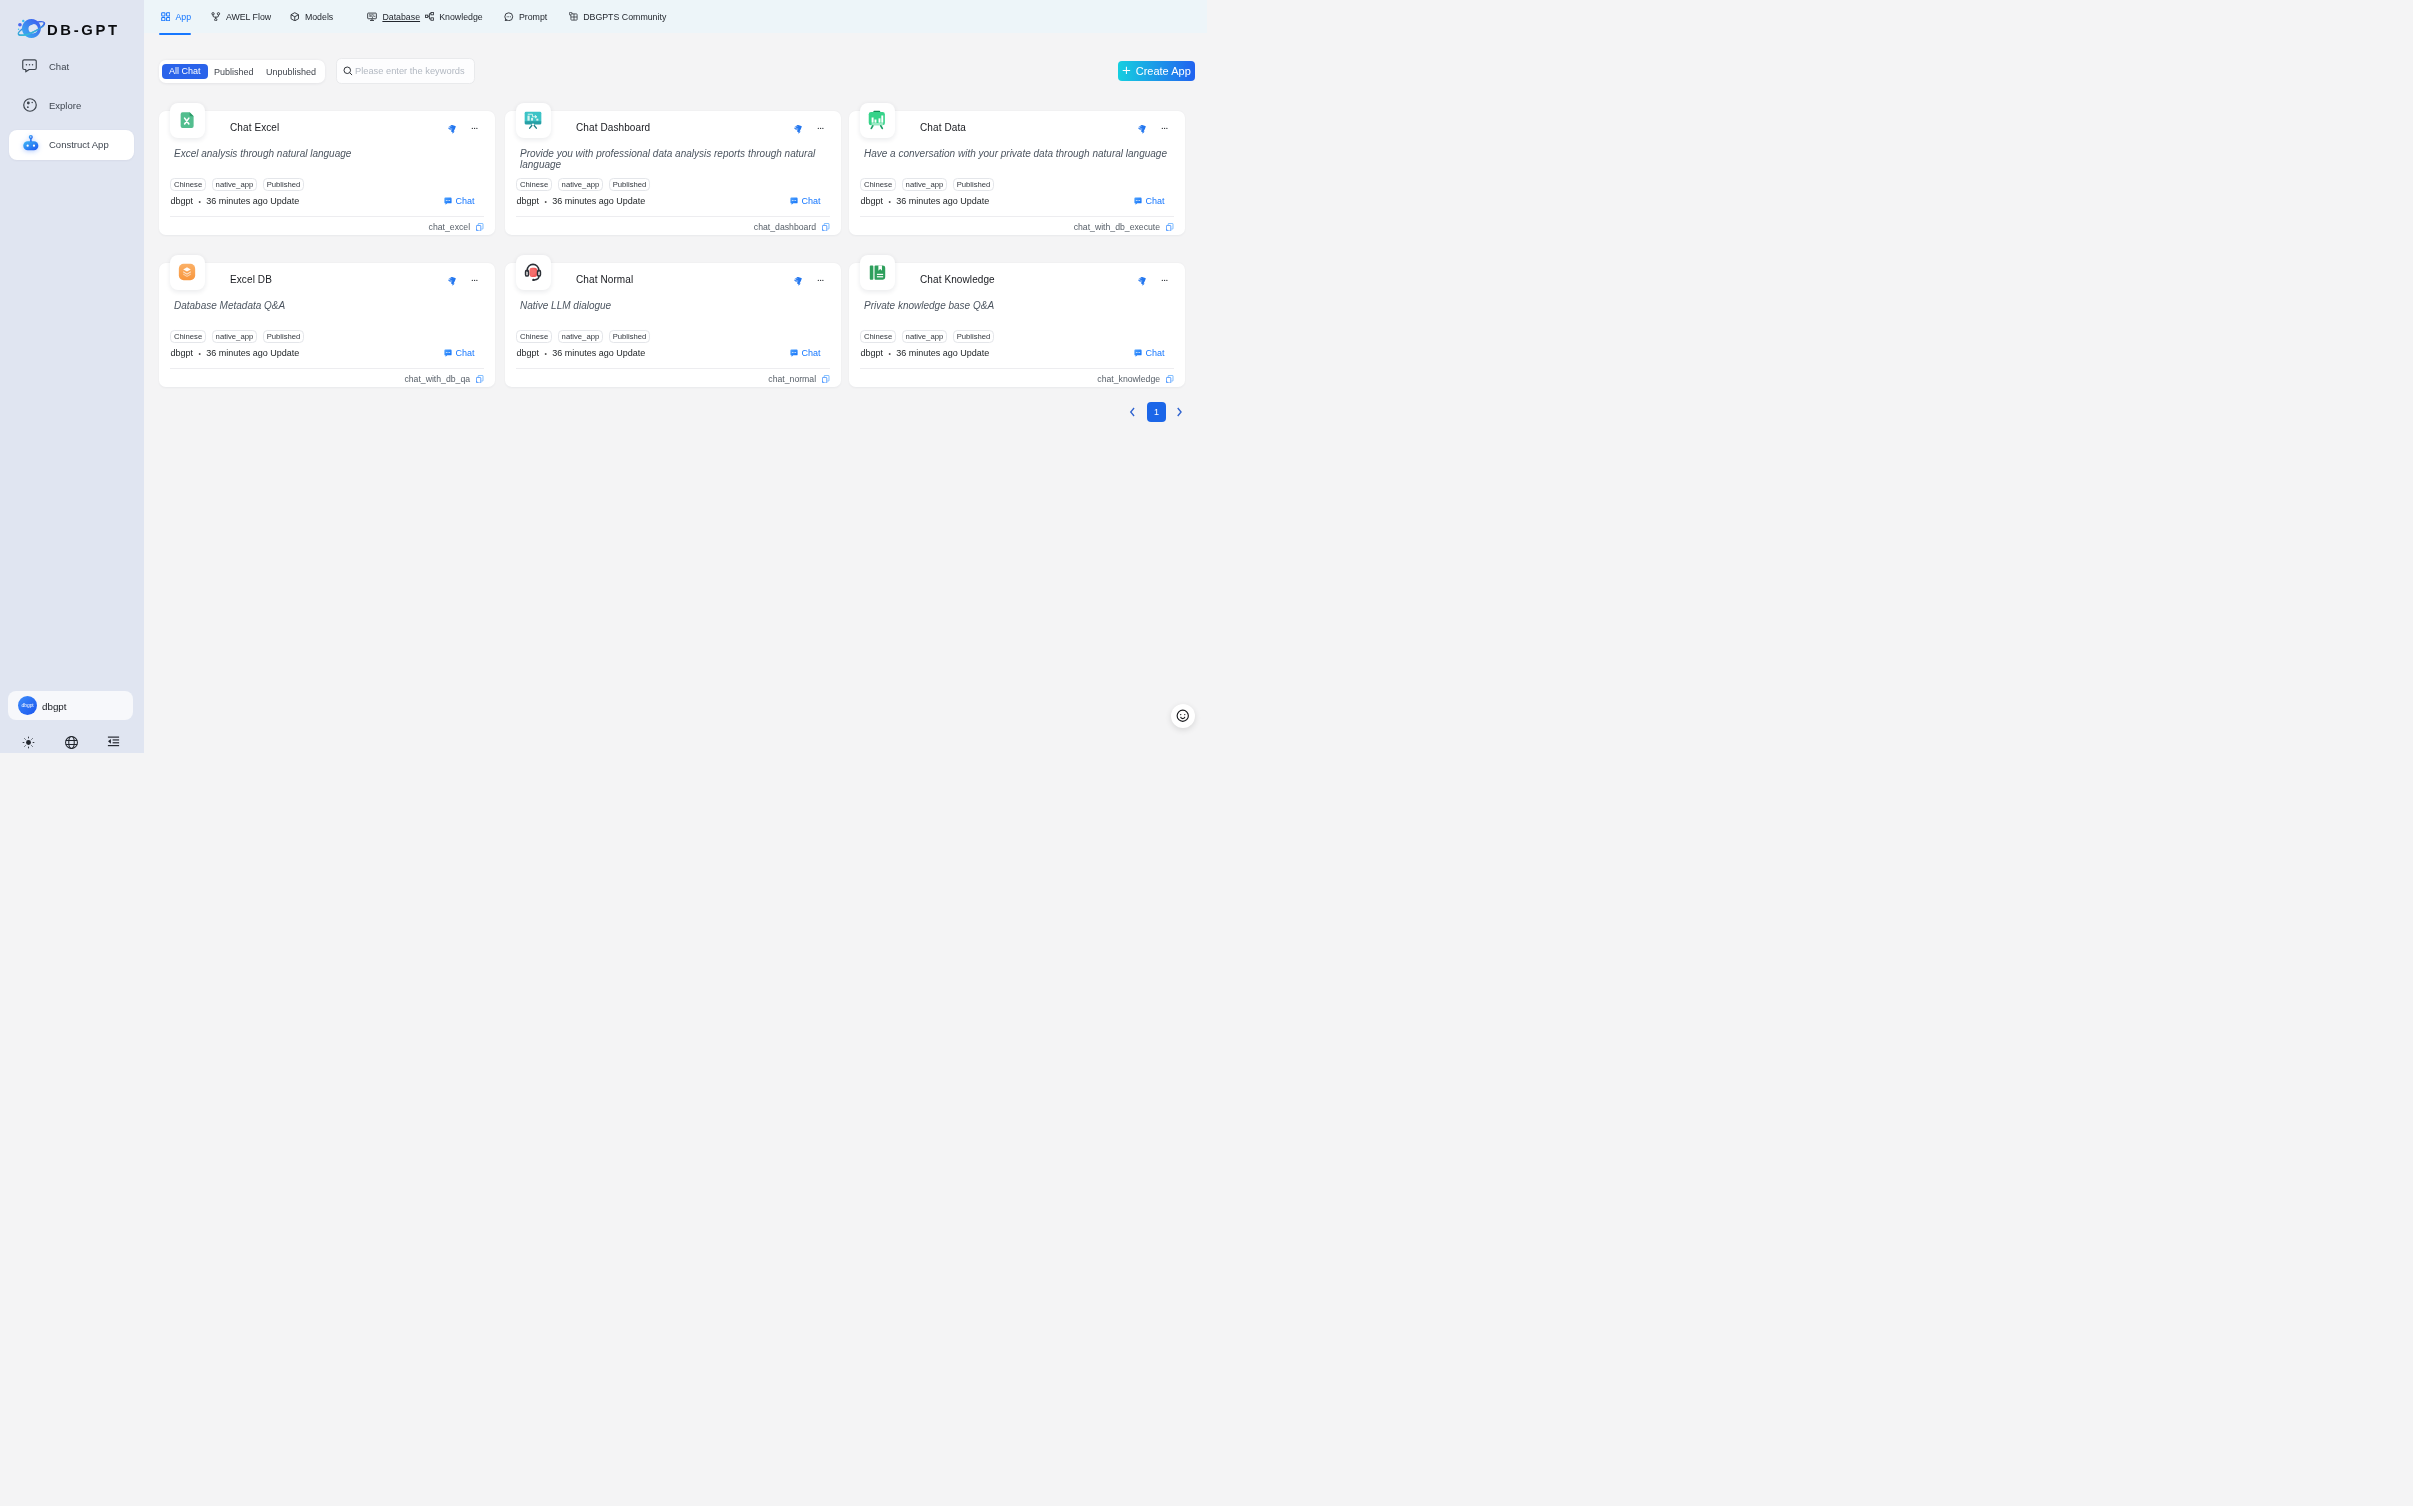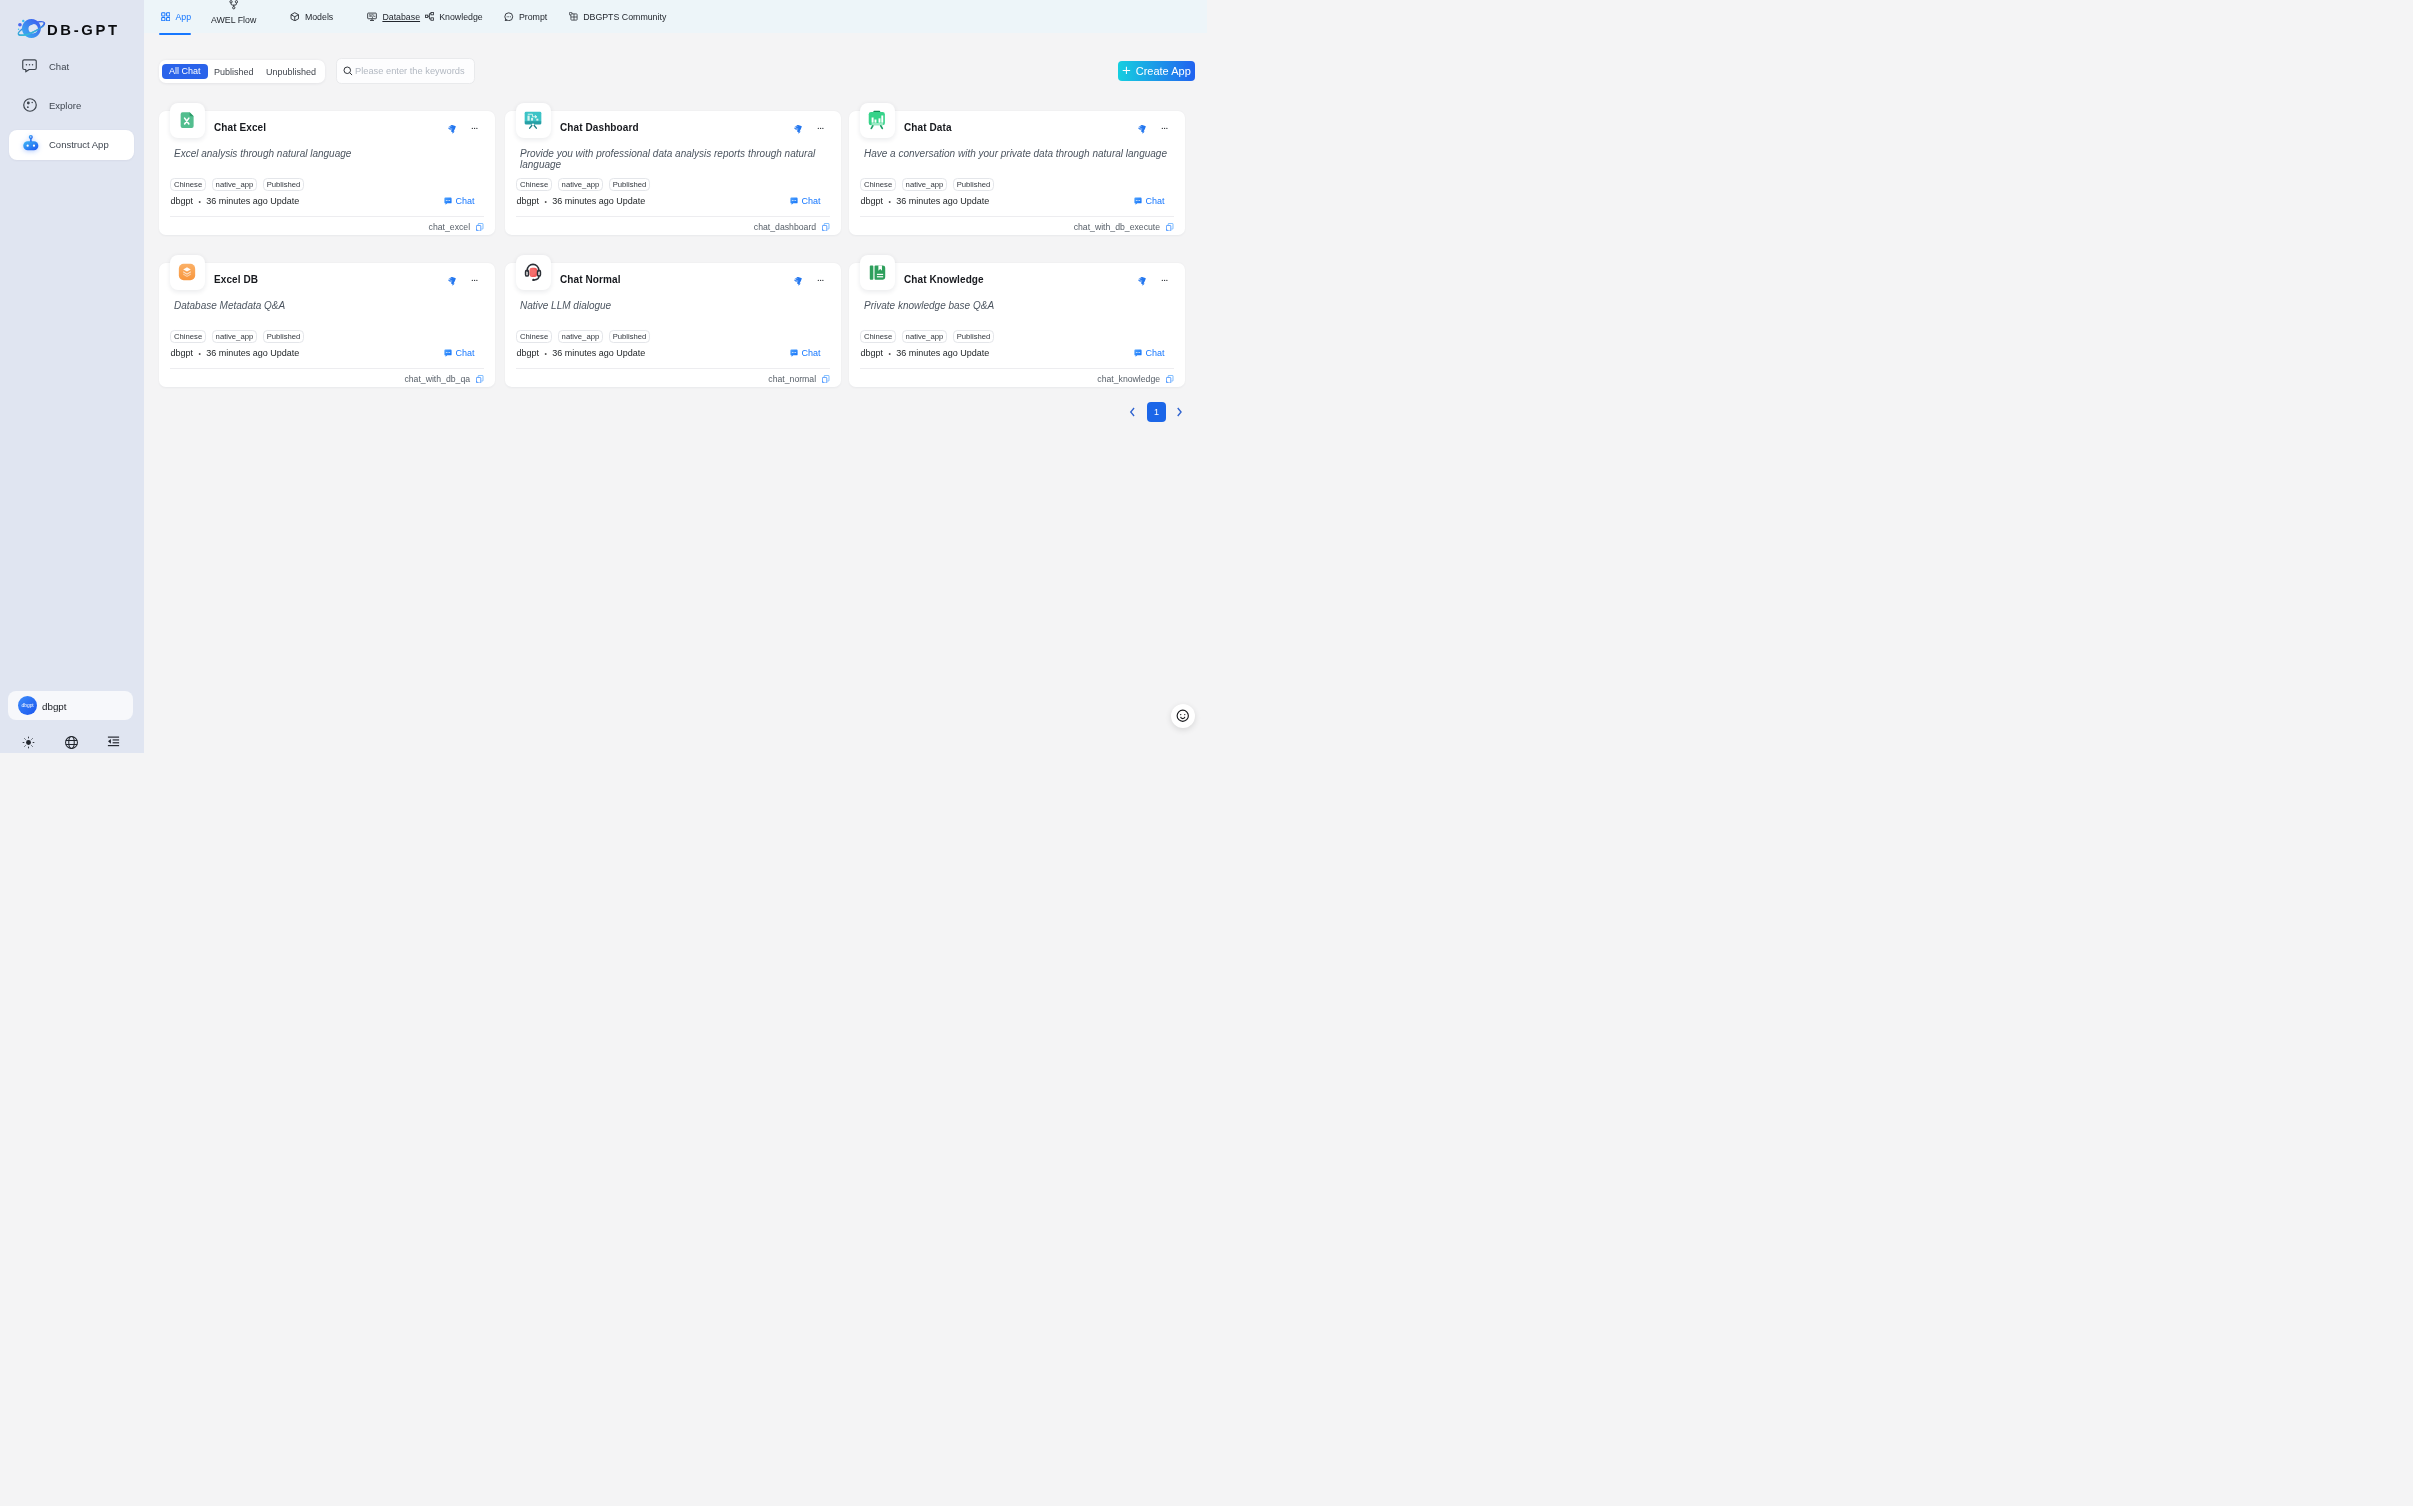--- a/index.html
+++ b/index.html
@@ -29,21 +29,21 @@
 #seg { position:absolute; left:15px; top:60px; width:166px; height:23px; background:#fff; border-radius:6.8px; box-shadow:0 0.7px 2.7px rgba(25,35,60,.07); }
 #seg .segbtn { position:absolute; left:2.7px; top:4px; width:46px; height:14.5px; background:#2a63ea; border-radius:4px; color:#fff; font-size:9px; display:flex; align-items:center; justify-content:center; }
 #seg .seglab { position:absolute; top:0; height:23px; display:flex; align-items:center; font-size:9px; color:#40454d; }
 #search { position:absolute; left:192px; top:58px; width:139px; height:26px; background:#fdfdfe; border:0.7px solid #e9eaec; border-radius:5.4px; }
 #search .ph { position:absolute; left:18px; top:7px; font-size:9.3px; color:#b3b9c2; }
 #createbtn { position:absolute; left:974px; top:61px; width:77px; height:19.6px; border-radius:4px; background:linear-gradient(90deg,#15cfe0,#2162f0); color:#fff; font-size:11px; display:flex; align-items:center; justify-content:center; gap:4.7px; }
 
 
 .card { position:absolute; width:336px; height:124px; background:#fff; border-radius:6.8px; box-shadow:0 0.7px 2px rgba(20,30,55,.05); }
 .iconbox { position:absolute; left:10.5px; top:-8.5px; width:35px; height:35px; background:#fff; border-radius:8px; box-shadow:0 1.4px 5.4px rgba(20,30,60,.09); display:flex; align-items:center; justify-content:center; }
-.card h3 { position:absolute; left:55px; top:10.8px; font-size:10px; font-weight:bold; color:#17191e; letter-spacing:0.1px; }
+.card h3 { position:absolute; left:71px; top:10.8px; font-size:10px; font-weight:normal; color:#17191e; letter-spacing:0.1px; }
 .dtk { position:absolute; left:289px; top:13px; }
 .dots { position:absolute; left:312px; }
 .desc { position:absolute; left:15px; top:37px; font-size:10px; color:#4c5560;font-style:italic; }
 .tags { position:absolute; left:11px; top:67px; display:flex; gap:5.4px; }
 .tag { border:0.7px solid #e4e6ea; border-radius:4.4px; padding:1px 3px; font-size:7.7px; color:#32373e; line-height:9px; background:#fff; }
 .meta { position:absolute; left:11.5px; top:85px; font-size:9px; color:#23272a; display:flex; align-items:center; }
 .meta .sep { margin:0 5.4px; color:#555; font-size:6.8px; }
 .chatlink { position:absolute; left:285px; top:85px; display:flex; align-items:center; gap:3.4px; color:#1677ff; font-size:9px; }
 .divider { position:absolute; left:10.8px; right:10.8px; top:105px; height:0.7px; background:#ededf0; }
 .cfoot { position:absolute; right:11.5px; top:111px; display:flex; align-items:center; gap:6px; font-size:8.7px; color:#586069; }
@@ -62,21 +62,21 @@
     <div id="inkbar"></div>
     <div class="nav-item active" style="left:16.6px;">
       <svg width="9.5" height="9.5" viewBox="0 0 14 14" fill="none" stroke="#1677ff" stroke-width="1.5">
           <rect x="1" y="1" width="4.8" height="4.8" rx="1"></rect>
           <rect x="8.2" y="1" width="4.8" height="4.8" rx="1"></rect>
           <rect x="1" y="8.2" width="4.8" height="4.8" rx="1"></rect>
           <rect x="8.2" y="8.2" width="4.8" height="4.8" rx="1"></rect>
         </svg>
       <span>App</span>
     </div>
-    <div class="nav-item" style="left:67px;flex-direction:column;">
+    <div class="nav-item" style="left:67px;">
       <svg width="9.5" height="9.5" viewBox="0 0 14 14" fill="none" stroke="#23272e" stroke-width="1.3">
           <circle cx="3" cy="2.6" r="1.7"></circle>
           <circle cx="11" cy="2.6" r="1.7"></circle>
           <circle cx="7" cy="11.4" r="1.7"></circle>
           <path d="M3 4.3 v1.2 a2 2 0 0 0 2 2 h4 a2 2 0 0 0 2-2 V4.3 M7 7.5 v2.2"></path>
         </svg>
       <span>AWEL Flow</span>
     </div>
     <div class="nav-item" style="left:146px;">
       <svg width="9.5" height="9.5" viewBox="0 0 14 14" fill="none" stroke="#23272e" stroke-width="1.3" stroke-linejoin="round">

